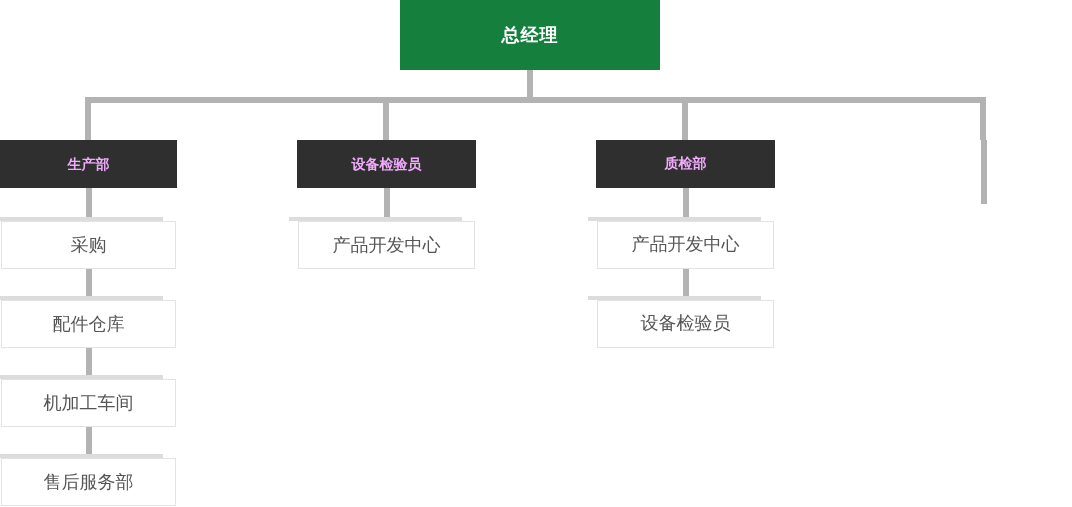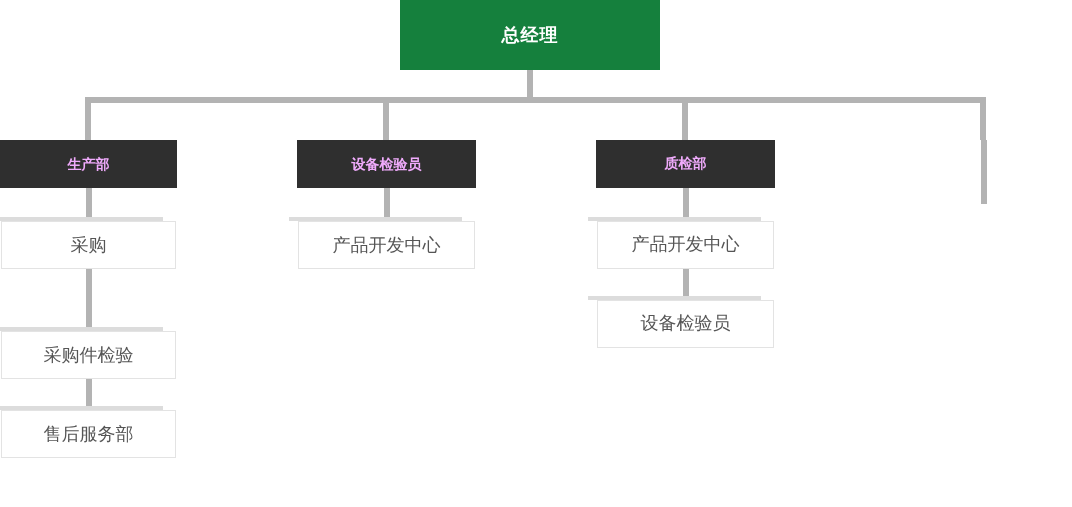--- a/index.html
+++ b/index.html
@@ -108,22 +108,23 @@
   <div class="conn drop drop-1"></div>
   <div class="conn drop drop-2"></div>
   <div class="conn drop drop-3"></div>
   <div class="conn drop drop-4"></div>
 
   <div class="column col-1">
     <div class="dept-node">生产部</div>
     <div class="vlink first"></div>
     <div class="leaf-node">采购</div>
     <div class="vlink"></div>
+    <div class="leaf-node">配件仓库</div>
     <div class="vlink"></div>
-    <div class="leaf-node">采购件检验</div>
+    <div class="leaf-node">机加工车间</div>
     <div class="vlink"></div>
     <div class="leaf-node">售后服务部</div>
   </div>
 
   <div class="column col-2">
     <div class="dept-node">设备检验员</div>
     <div class="vlink first"></div>
     <div class="leaf-node">产品开发中心</div>
   </div>
 

